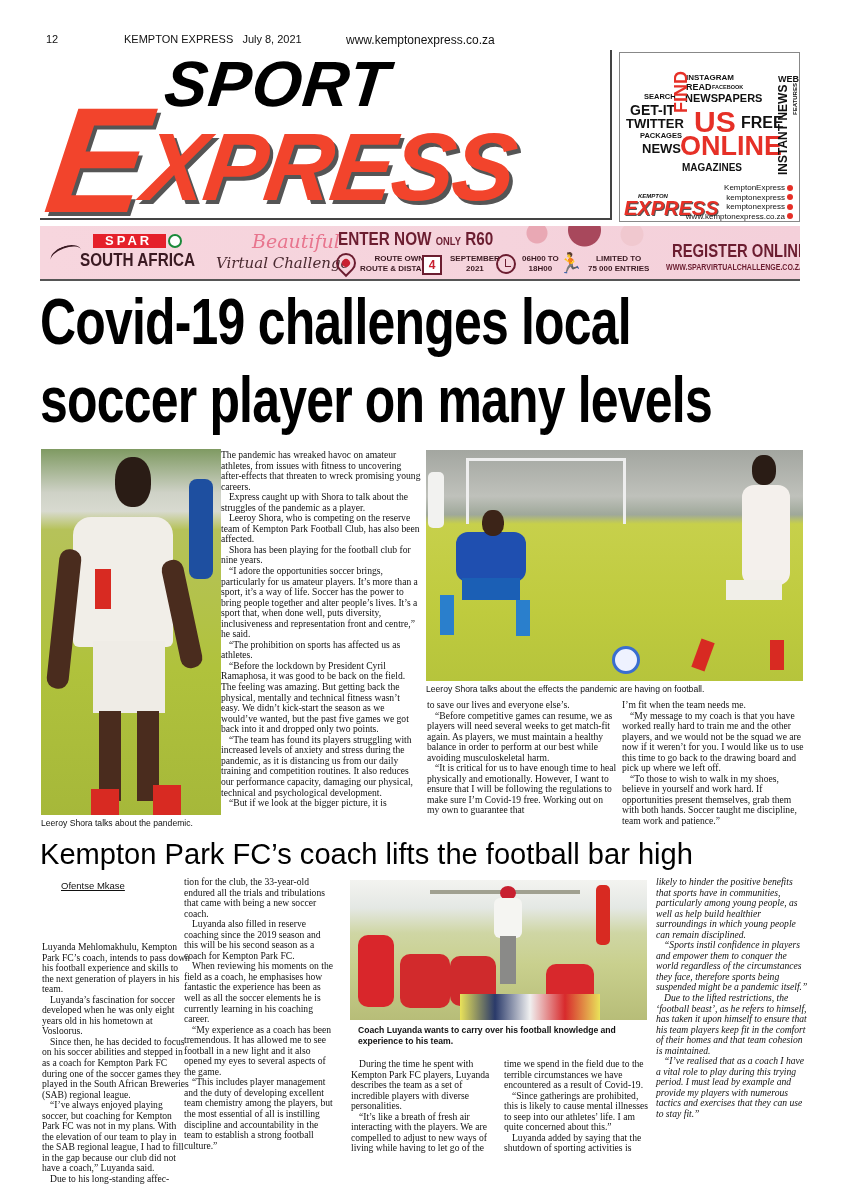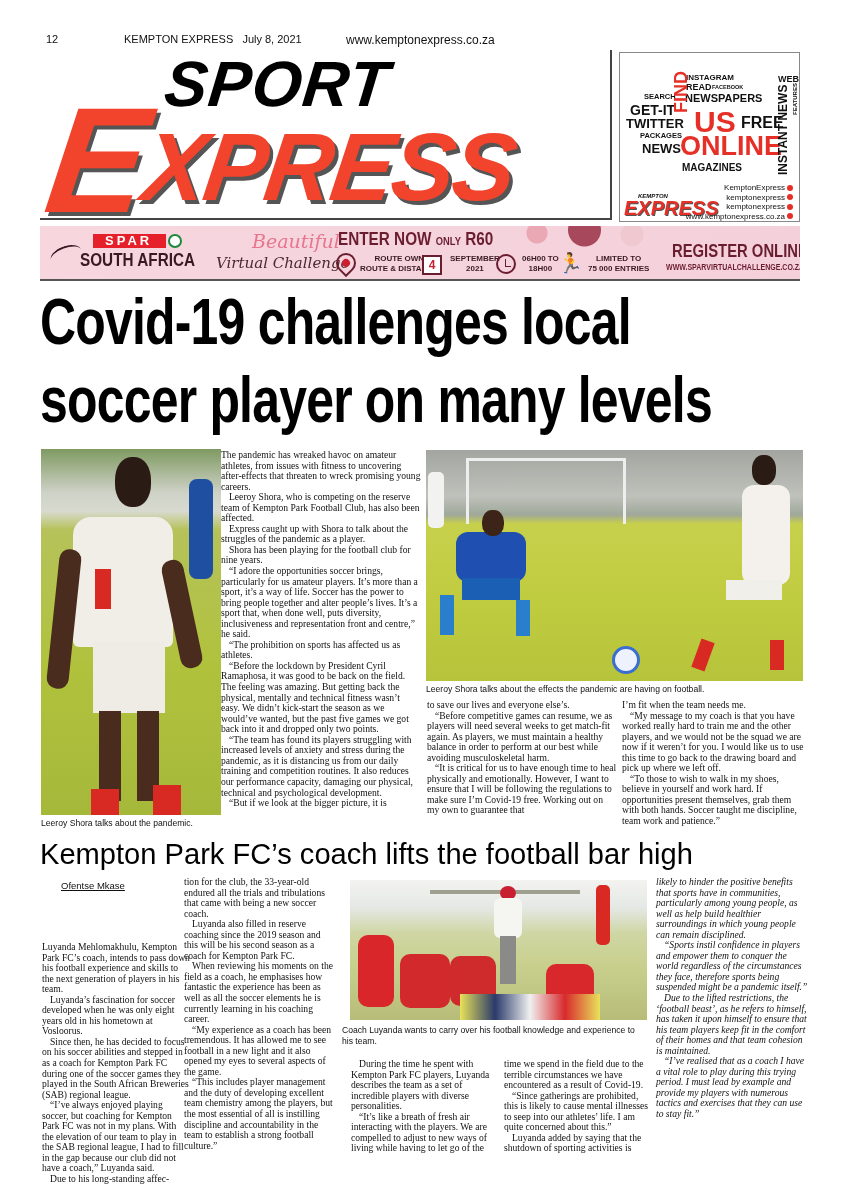--- a/index.html
+++ b/index.html
@@ -58,21 +58,21 @@
 
   
   .photo { overflow: hidden; }
   .photo1 { left: 41px; top: 449px; width: 180px; height: 366px; background: linear-gradient(180deg, #7f9a62 0%, #cfd2c7 12%, #d8dad0 17%, #b6c25a 22%, #b0c23c 60%, #a6b83a 100%); }
   .photo2 { left: 426px; top: 450px; width: 377px; height: 231px; background: linear-gradient(180deg, #a3a6a0 0%, #bfc1bb 20%, #9fa89a 28%, #c7d04b 32%, #bfcb3e 70%, #b6c43c 100%); }
   .photo3 { left: 350px; top: 880px; width: 297px; height: 140px; background: linear-gradient(180deg, #f3f3f0 0%, #e4e8e4 20%, #cfd6a4 38%, #c9d08e 60%, #b7bd78 100%); }
 
   .caption { font-family: "Liberation Sans", sans-serif; font-size: 8.6px; line-height: 11px; color: #111; }
   .cap1 { left: 41px; top: 818px; width: 180px; }
   .cap2 { left: 426px; top: 684px; width: 377px; }
-  .cap3 { left: 342px; top: 1025px; width: 300px; }
+  .cap3 { left: 358px; top: 1025px; width: 300px; font-weight: bold; }
 
   
   .col { font-family: "Liberation Serif", serif; font-size: 9.6px; line-height: 10.55px; color: #111; text-align: left; }
   .col p { text-indent: 8px; }
   .col p.first { text-indent: 0; }
   .col1 { left: 221px; top: 450px; width: 200px; }
   .col2 { left: 427px; top: 700px; width: 190px; }
   .col3 { left: 622px; top: 700px; width: 185px; }
 
   .sub-headline { left: 40px; top: 836px; width: 770px; font-family: "Liberation Sans", sans-serif; font-size: 30px; line-height: 36px; color: #000; white-space: nowrap; transform: scaleX(0.97); transform-origin: left; }
@@ -193,22 +193,22 @@
   <div class="fig" style="left:52px;top:192px;width:72px;height:72px;background:#efece6;"></div>
   <div class="fig" style="left:58px;top:262px;width:22px;height:90px;background:#4a2c1e;"></div>
   <div class="fig" style="left:96px;top:262px;width:22px;height:90px;background:#4a2c1e;"></div>
   <div class="fig" style="left:50px;top:340px;width:28px;height:26px;background:#d82a22;"></div>
   <div class="fig" style="left:112px;top:336px;width:28px;height:30px;background:#d82a22;"></div>
 </div>
 <div class="abs caption cap1">Leeroy Shora talks about the pandemic.</div>
 
 <div class="abs col col1">
   <p class="first">The pandemic has wreaked havoc on amateur athletes, from issues with fitness to uncovering after-effects that threaten to wreck promising young careers.</p>
+  <p>Express caught up with Shora to talk about the struggles of the pandemic as a player.</p>
   <p>Leeroy Shora, who is competing on the reserve team of Kempton Park Football Club, has also been affected.</p>
-  <p>Express caught up with Shora to talk about the struggles of the pandemic as a player.</p>
   <p>Shora has been playing for the football club for nine years.</p>
   <p>“I adore the opportunities soccer brings, particularly for us amateur players. It’s more than a sport, it’s a way of life. Soccer has the power to bring people together and alter people’s lives. It’s a sport that, when done well, puts diversity, inclusiveness and representation front and centre,” he said.</p>
   <p>“The prohibition on sports has affected us as athletes.</p>
   <p>“Before the lockdown by President Cyril Ramaphosa, it was good to be back on the field. The feeling was amazing. But getting back the physical, mentally and technical fitness wasn’t easy. We didn’t kick-start the season as we would’ve wanted, but the past five games we got back into it and dropped only two points.</p>
   <p>“The team has found its players struggling with increased levels of anxiety and stress during the pandemic, as it is distancing us from our daily training and competition routines. It also reduces our performance capacity, damaging our physical, technical and psychological development.</p>
   <p>“But if we look at the bigger picture, it is</p>
 </div>
 
 <div class="abs photo photo2">
   <div class="fig" style="left:2px;top:22px;width:16px;height:56px;background:#f2f2f0;border-radius:5px;"></div>

